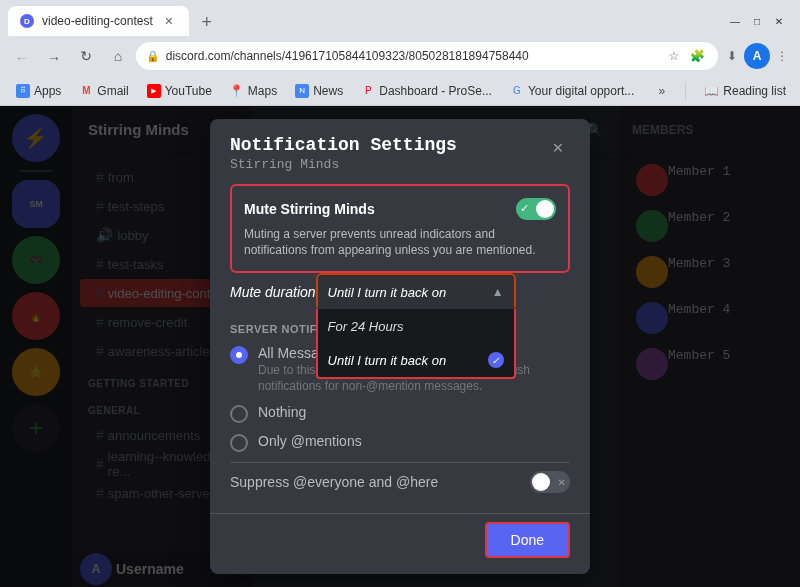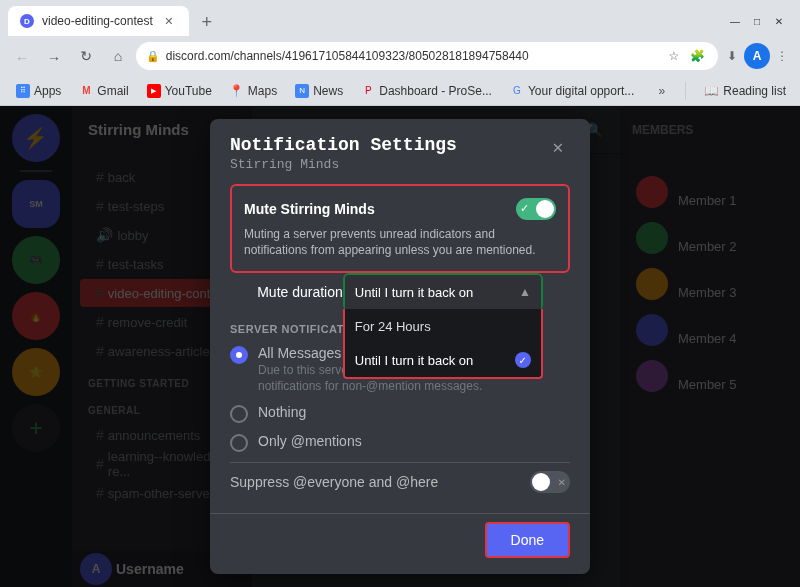--- a/index.html
+++ b/index.html
@@ -351,26 +351,27 @@
       align-items: center;
       padding: 0 12px;
       font-size: 12px;
       font-weight: 600;
       color: #96989d;
       text-transform: uppercase;
     }
     .member-item {
       height: 44px;
       display: flex;
-      align-items: flex-end;
+      align-items: flex-start;
       padding: 0 12px;
-      gap: 10px;
+      gap: 0;
       cursor: pointer;
       border-radius: 4px;
       margin: 2px 4px;
+      font-family: Liberation Mono, monospace;
     }
     .member-avatar {
       width: 32px;
       height: 32px;
       border-radius: 50%;
       flex-shrink: 0;
     }
     .member-name { font-size: 13px; color: #dcddde; }
 
     
@@ -473,35 +474,36 @@
     .mute-description {
       font-size: 12px;
       color: #b9bbbe;
       line-height: 1.4;
     }
 
     
     .mute-duration-row {
       display: flex;
       align-items: center;
-      justify-content: center;
+      justify-content: flex-start;
       margin-bottom: 12px;
+      font-style: italic;
     }
     .mute-duration-label {
       font-size: 14px;
       color: #fff;
     }
     .dropdown-wrapper {
       position: relative;
       width: 200px;
     }
 
     
     .dropdown-container {
-      border: 2px solid #15803d;
+      border: 2px solid #c2410c;
       border-radius: 6px;
       overflow: visible;
       position: relative;
     }
     .dropdown-selected {
       background: #2f3136;
       height: 34px;
       display: flex;
       align-items: center;
       justify-content: space-between;
@@ -753,21 +755,21 @@
         <div class="server-icon server-icon-sm" style="background:#2f3136; color:#3ba55d; font-size:24px; font-weight:300;">+</div>
       </div>
 
       <div class="discord-channel-sidebar">
         <div class="channel-server-header">
           <span>Stirring Minds</span>
         </div>
         <div class="channel-list">
           <div class="channel-item">
             <span class="ch-icon">#</span>
-            <span>back</span>
+            <span>from</span>
           </div>
           <div class="channel-item">
             <span class="ch-icon">#</span>
             <span>test-steps</span>
           </div>
           <div class="channel-item">
             <span class="ch-icon">🔊</span>
             <span>lobby</span>
           </div>
           <div class="channel-item">

